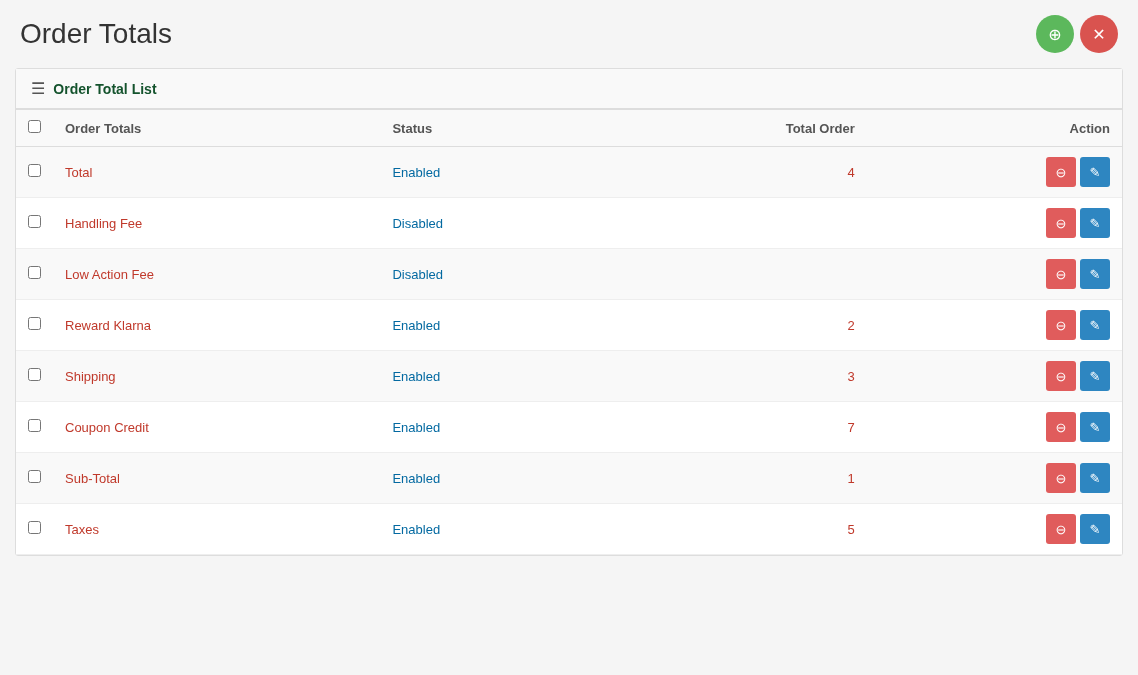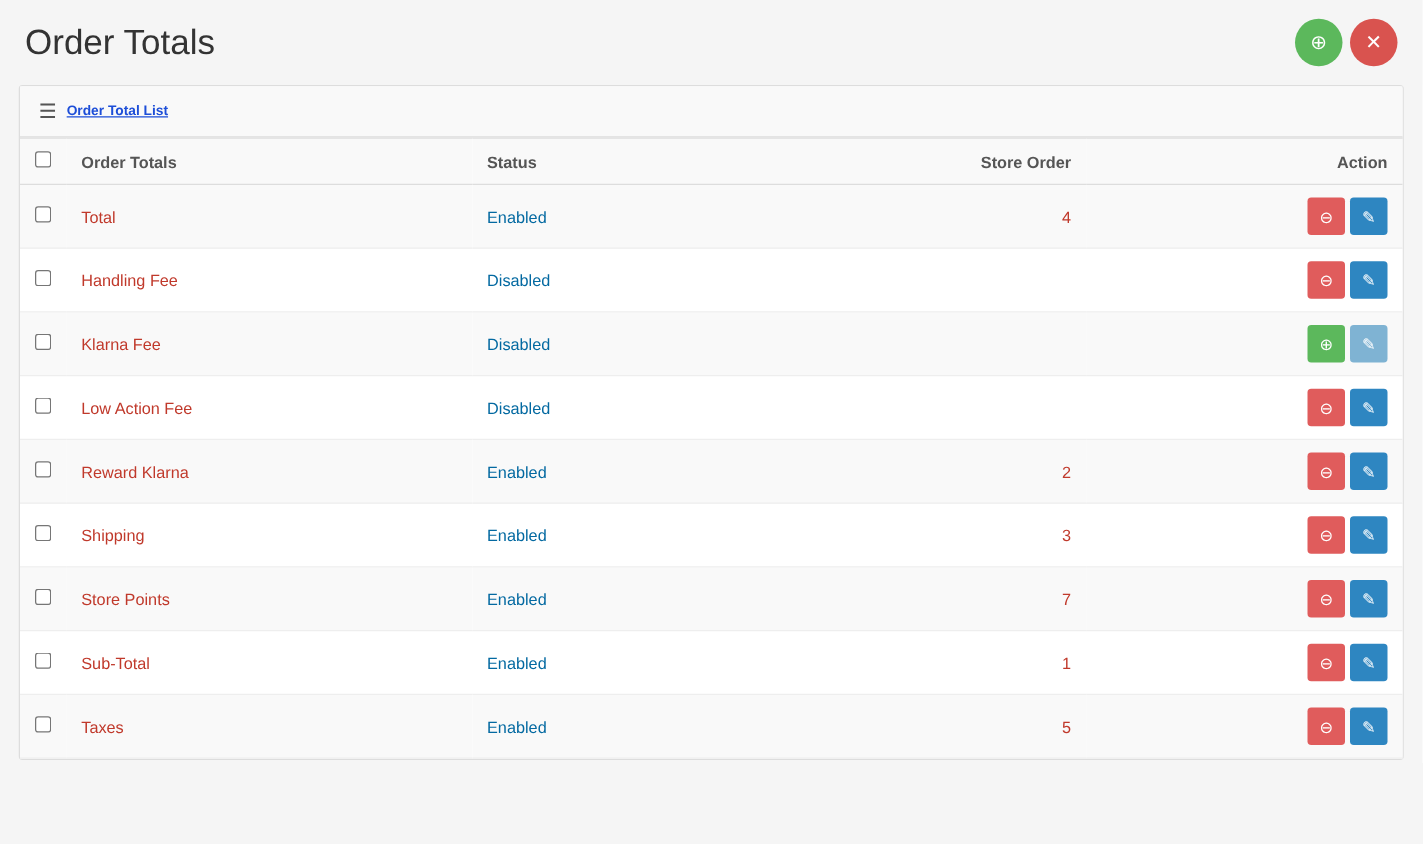--- a/index.html
+++ b/index.html
@@ -50,24 +50,23 @@
     .panel-heading {
       background: #f9f9f9;
       padding: 10px 15px;
       border-bottom: 1px solid #ddd;
       display: flex;
       align-items: center;
       gap: 8px;
     }
 
     .panel-heading-text {
-      font-size: 11px;
-      color: #1d4ed8;
+      font-size: 14px;
+      color: #14532d;
       font-weight: bold;
-      text-decoration: underline;
     }
 
     .list-icon {
       color: #555;
       font-size: 16px;
     }
 
     table {
       width: 100%;
       border-collapse: collapse;
@@ -170,21 +169,21 @@
     <span class="panel-heading-text">Order Total List</span>
   </div>
   <table>
     <thead>
       <tr>
         <th class="checkbox-th">
           <input type="checkbox" style="">
         </th>
         <th>Order Totals</th>
         <th>Status</th>
-        <th class="right">Store Order</th>
+        <th class="right">Total Order</th>
         <th class="right">Action</th>
       </tr>
     </thead>
     <tbody id="table-body">
     <tr>
           <td class="checkbox-cell"><input type="checkbox" style=""></td>
           <td class="name-cell"><a href="#">Total</a></td>
           <td class="status-cell">Enabled</td>
           <td class="sort-cell">4</td>
           <td class="action-cell">
@@ -209,36 +208,20 @@
                 <span>⊖</span>
               </button>
               <button class="btn-action btn-edit">
                 <span>✎</span>
               </button>
             </div>
           </td>
         </tr>
         <tr>
           <td class="checkbox-cell"><input type="checkbox" style=""></td>
-          <td class="name-cell"><a href="#">Klarna Fee</a></td>
-          <td class="status-cell">Disabled</td>
-          <td class="sort-cell"></td>
-          <td class="action-cell">
-            <div class="action-buttons">
-              <button class="btn-action btn-add-green">
-                <span>⊕</span>
-              </button>
-              <button class="btn-action btn-edit-light">
-                <span>✎</span>
-              </button>
-            </div>
-          </td>
-        </tr>
-        <tr>
-          <td class="checkbox-cell"><input type="checkbox" style=""></td>
           <td class="name-cell"><a href="#">Low Action Fee</a></td>
           <td class="status-cell">Disabled</td>
           <td class="sort-cell"></td>
           <td class="action-cell">
             <div class="action-buttons">
               <button class="btn-action btn-delete">
                 <span>⊖</span>
               </button>
               <button class="btn-action btn-edit">
                 <span>✎</span>
@@ -273,21 +256,21 @@
                 <span>⊖</span>
               </button>
               <button class="btn-action btn-edit">
                 <span>✎</span>
               </button>
             </div>
           </td>
         </tr>
         <tr>
           <td class="checkbox-cell"><input type="checkbox" style=""></td>
-          <td class="name-cell"><a href="#">Store Points</a></td>
+          <td class="name-cell"><a href="#">Coupon Credit</a></td>
           <td class="status-cell">Enabled</td>
           <td class="sort-cell">7</td>
           <td class="action-cell">
             <div class="action-buttons">
               <button class="btn-action btn-delete">
                 <span>⊖</span>
               </button>
               <button class="btn-action btn-edit">
                 <span>✎</span>
               </button>

